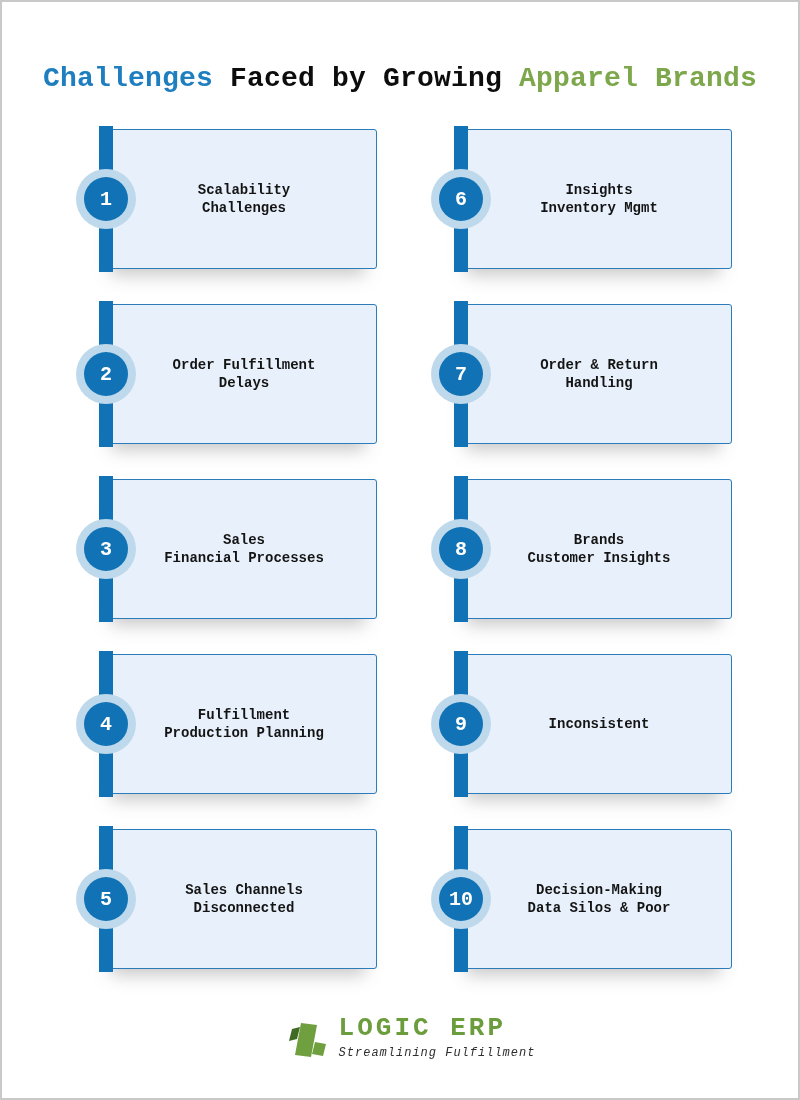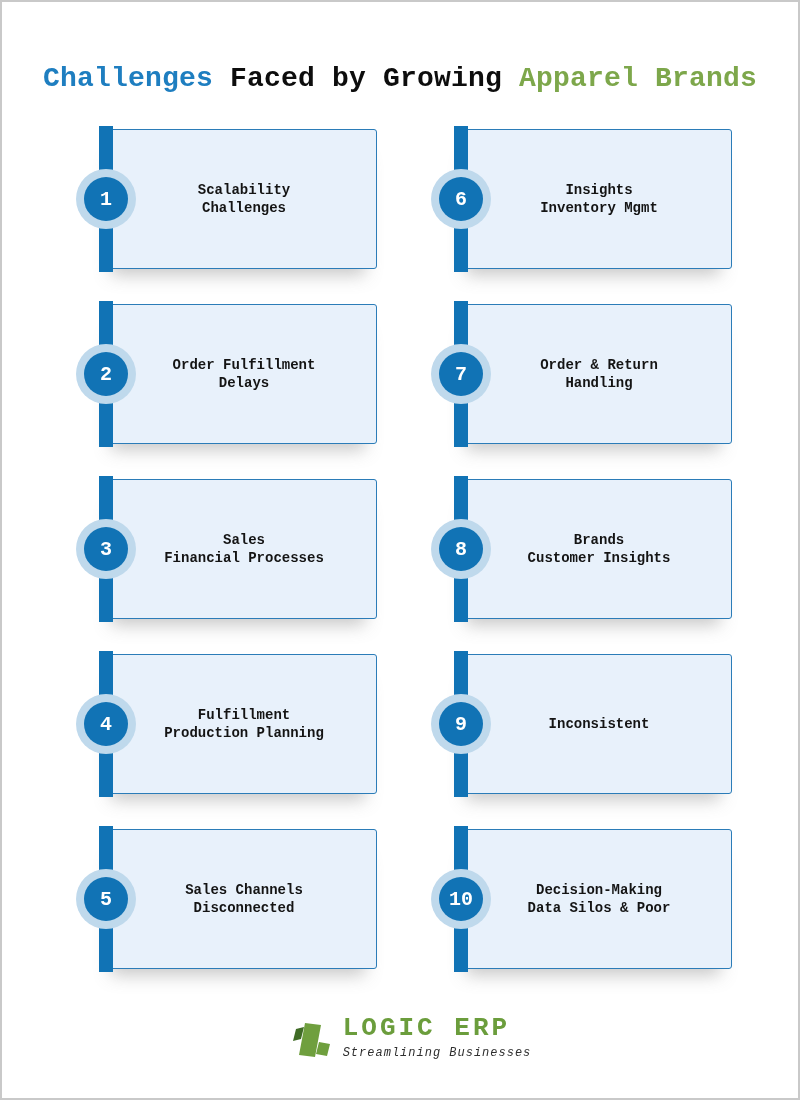--- a/index.html
+++ b/index.html
@@ -191,18 +191,18 @@
     <div class="logo">
       <span class="logo-icon">
         <svg width="46" height="46" viewBox="0 0 46 46" aria-hidden="true">
           <polygon points="7,13 15,11 12,23 4,25" fill="#3f6b25"></polygon>
           <polygon points="16,7 32,9 26,41 10,39" fill="#6f9f3e"></polygon>
           <polygon points="30,26 41,28 38,40 27,38" fill="#6f9f3e"></polygon>
         </svg>
       </span>
       <span class="wordmark">
         <span class="brand">LOGIC ERP</span>
-        <span class="tagline">Streamlining Businesses</span>
+        <span class="tagline">Streamlining Fulfillment</span>
       </span>
     </div>
   </div>
 
 </div>
 
 </body></html>

